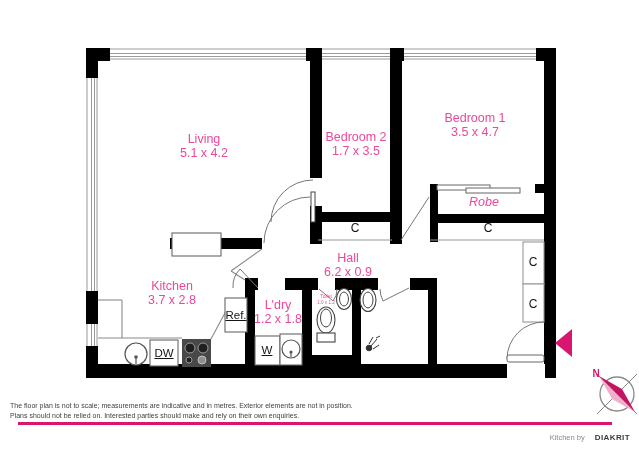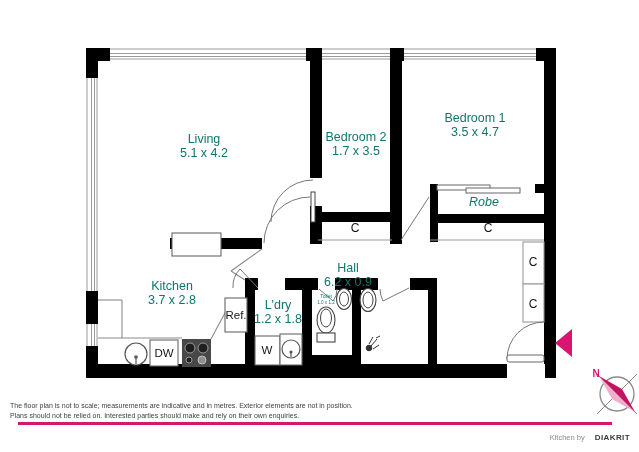--- a/index.html
+++ b/index.html
@@ -1,26 +1,26 @@
 <!DOCTYPE html>
 <html><head>
 <meta charset="utf-8">
 <style>
   html,body{margin:0;padding:0;background:#fff;}
   #stage{position:relative;width:639px;height:452px;background:#ffffff;overflow:hidden;
          font-family:"Liberation Sans",sans-serif;}
   #plan-svg{position:absolute;left:0;top:0;}
-  .lbl{position:absolute;transform:translateX(-50%);text-align:center;color:#0f766e;
+  .lbl{position:absolute;transform:translateX(-50%);text-align:center;color:#ec4899;
        font-size:12.5px;line-height:13.5px;white-space:nowrap;}
   .lbl .dims{font-size:12.5px;}
   .small-lbl{position:absolute;transform:translateX(-50%);text-align:center;color:#141414;
        font-size:12px;line-height:12px;white-space:nowrap;}
   .tiny{font-size:5px;line-height:5.5px;}
   .tiny2{font-size:4.6px;line-height:5px;}
-  .appliance{font-size:11.5px;}
+  .appliance{font-size:11.5px;text-decoration:underline;}
   .north{position:absolute;transform:translateX(-50%);color:#d9156f;font-weight:bold;
        font-size:10px;line-height:10px;}
   .disclaimer{position:absolute;left:10px;color:#3f3f3f;font-size:7px;line-height:8px;white-space:nowrap;}
   .pink-rule{position:absolute;left:18px;top:422px;width:594px;height:2.6px;background:#d9156f;}
   .producer{position:absolute;right:9px;top:433px;font-size:7.5px;color:#8a8a8a;white-space:nowrap;}
   .producer .brand{font-weight:bold;color:#3a3a3a;font-size:8px;letter-spacing:.4px;padding-left:8px;}
 </style>
 </head>
 <body>
 
@@ -200,21 +200,21 @@
     <div>Bedroom 2</div>
     <div class="dims">1.7 x 3.5</div>
   </div>
   <div class="lbl" style="left:475px;top:112px;">
     <div>Bedroom 1</div>
     <div class="dims">3.5 x 4.7</div>
   </div>
   <div class="lbl" style="left:484px;top:196px;font-style:italic;">
     <div>Robe</div>
   </div>
-  <div class="lbl" style="left:348px;top:262px;">
+  <div class="lbl" style="left:348px;top:252px;">
     <div>Hall</div>
     <div class="dims">6.2 x 0.9</div>
   </div>
   <div class="lbl" style="left:172px;top:280px;">
     <div>Kitchen</div>
     <div class="dims">3.7 x 2.8</div>
   </div>
   <div class="lbl" style="left:278px;top:299px;">
     <div>L'dry</div>
     <div class="dims">1.2 x 1.8</div>

